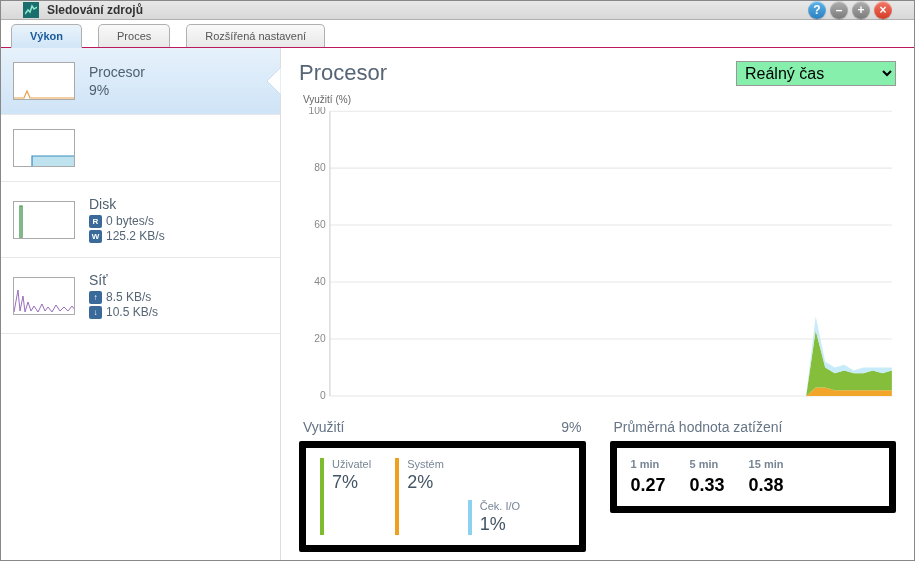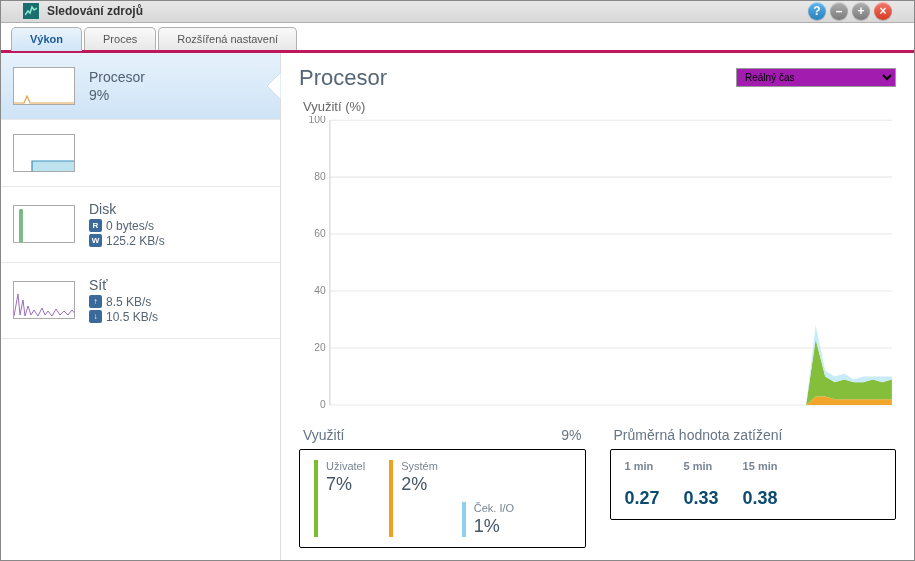--- a/index.html
+++ b/index.html
@@ -49,22 +49,22 @@
     }
     .win-help { background: linear-gradient(#5fb5e8, #2a7fbf); }
     .win-min { background: linear-gradient(#b0b0b0, #7a7a7a); }
     .win-max { background: linear-gradient(#b0b0b0, #7a7a7a); }
     .win-close { background: linear-gradient(#f07a6a, #d63a24); }
 
     .tabbar {
       height: 30px;
       padding: 4px 10px 0 10px;
       display: flex;
-      gap: 2px;
-      border-bottom: 3px solid #be185d;
+      gap: 16px;
+      border-bottom: 1px solid #be185d;
       background: #fff;
     }
     .tab {
       padding: 5px 18px;
       border: 1px solid #b0b0b0;
       border-bottom: none;
       border-radius: 5px 5px 0 0;
       background: linear-gradient(#f9f9f9, #e8e8e8);
       color: #555;
       cursor: pointer;
@@ -132,63 +132,63 @@
       flex-direction: column;
     }
     .main-header {
       display: flex;
       align-items: center;
       justify-content: space-between;
       margin-bottom: 4px;
     }
     .main-title { font-size: 22px; color: #556575; font-weight: normal; }
     .main select {
-      font-size: 10px;
+      font-size: 16px;
       padding: 2px 4px;
       border: 1px solid #999;
       width: 160px;
-      background: #a21caf;
-    }
-    .chart-label { font-size: 13px; color: #666; margin: 4px 0 0 4px; }
+      background: #86efac;
+    }
+    .chart-label { font-size: 10px; color: #666; margin: 4px 0 0 4px; }
 
     .chart-area {
       flex: 1;
       position: relative;
       margin-top: 2px;
       margin-bottom: 10px;
     }
     .chart-svg { width: 100%; height: 100%; }
 
     .bottom-panels { display: flex; gap: 24px; }
     .panel { flex: 1; }
     .panel-header {
       display: flex; justify-content: space-between;
       font-size: 14px; color: #667585; margin-bottom: 6px;
       padding: 0 4px;
     }
     .panel-box {
-      border: 1px solid #000000;
+      border: 7px solid #000000;
       border-radius: 2px;
       padding: 10px 14px;
       display: flex;
       gap: 24px;
     }
     .metric {
       display: flex; flex-direction: column;
       border-left: 4px solid transparent;
       padding-left: 8px;
     }
     .metric.green { border-left-color: #7dbb2f; }
     .metric.orange { border-left-color: #f0a020; }
     .metric.blue { border-left-color: #8ed0ef; margin-top: 42px; }
     .metric-label { font-size: 11px; color: #778595; }
     .metric-value { font-size: 18px; color: #445565; margin-top: 2px; }
     .load-col { display: flex; flex-direction: column; font-weight: bold; }
     .load-label { font-size: 11px; color: #778595; }
-    .load-value { font-size: 18px; color: #0c4a6e; margin-top: 16px; }
+    .load-value { font-size: 18px; color: #000000; margin-top: 5px; }
 
     .arrow-svg { position:absolute; top:50%; right:-1px; transform:translateY(-50%); }
   </style>
 </head>
 <body>
 
 <div class="titlebar">
   <span class="app-icon">
     <svg viewBox="0 0 12 12">
         <polyline points="0,10 3,6 5,8 7,2 9,5 12,3" fill="none" stroke="#8fe9d0" stroke-width="1.5"></polyline>

